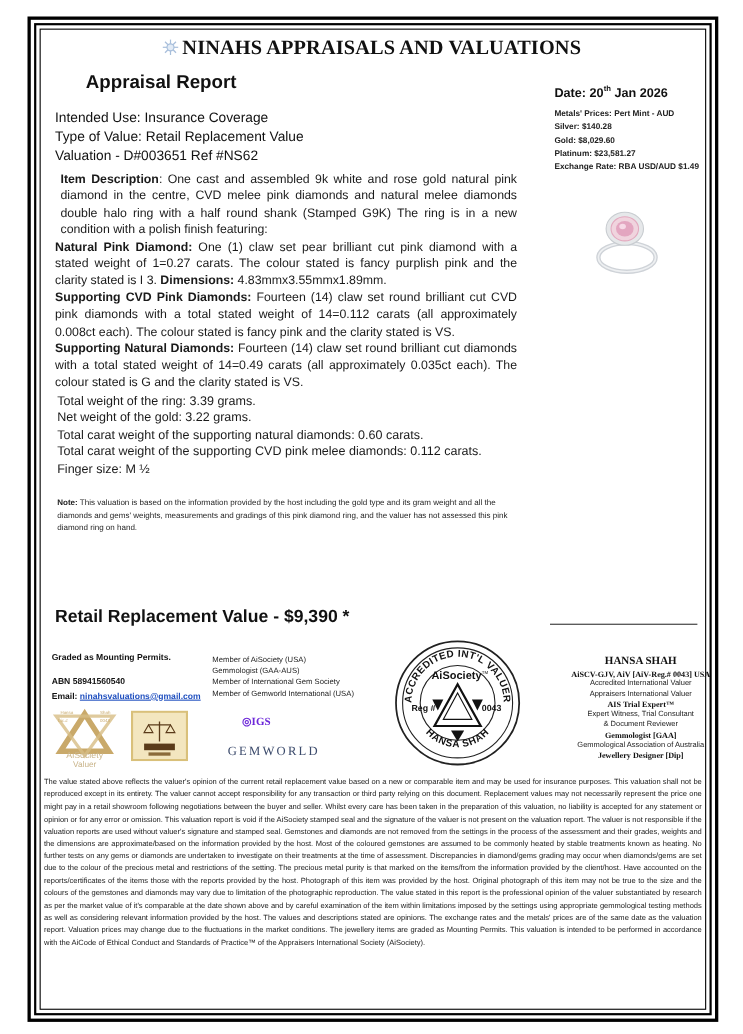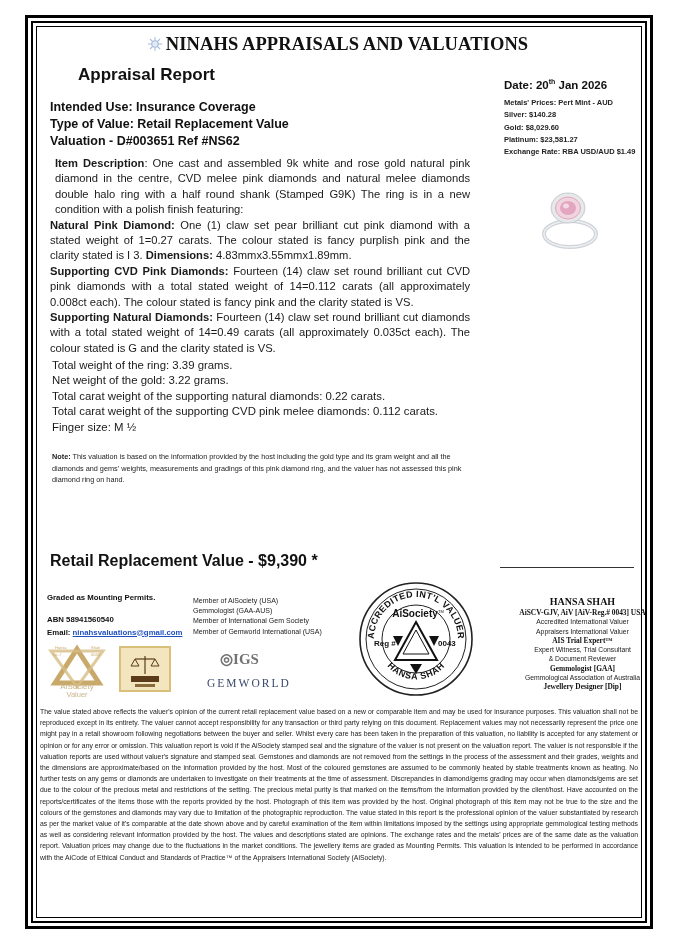--- a/index.html
+++ b/index.html
@@ -27,21 +27,21 @@
   }
   .header-title .logo {
     display: inline-block; width: 16px; height: 16px; vertical-align: -2px; margin-right: 3px;
   }
 
   .report-title { position: absolute; left: 50px; top: 65px; font-size: 17px; font-weight: bold; margin-left: 28px; }
   .date { position: absolute; left: 504px; top: 78px; font-size: 11.5px; font-weight: bold; }
   .date sup { font-size: 7px; }
   .metals { position: absolute; left: 504px; top: 97px; font-size: 7.5px; font-weight: bold; line-height: 12.3px; color: #222; }
 
-  .meta { position: absolute; left: 50px; top: 99px; font-size: 12.5px; font-weight: bold; line-height: 17px; }
+  .meta { position: absolute; left: 50px; top: 99px; font-size: 12.5px; font-weight: normal; line-height: 17px; }
 
   .desc { position: absolute; left: 50px; top: 156px; width: 420px; font-size: 11.2px; line-height: 15.4px; color: #1a1a1a; }
   .desc p { text-align: justify; }
   .desc .item { padding-left: 5px; }
   .desc b { font-weight: bold; }
 
   .ring-photo { position: absolute; left: 530px; top: 178px; width: 80px; height: 80px; }
 
   .summary { position: absolute; left: 52px; top: 358px; font-size: 11.4px; line-height: 15.4px; color: #1a1a1a; }
   .note { position: absolute; left: 52px; top: 451px; width: 420px; font-size: 7.3px; line-height: 11.5px; color: #222; }
@@ -49,21 +49,21 @@
   .rrv { position: absolute; left: 50px; top: 552px; font-size: 16px; font-weight: bold; }
   .sig-line { position: absolute; left: 500px; top: 567px; width: 134px; border-top: 1px solid #333; }
 
   .graded { position: absolute; left: 47px; top: 593px; font-size: 7.8px; font-weight: bold; text-align: center; }
   .abn { position: absolute; left: 47px; top: 614px; font-size: 7.8px; font-weight: bold; line-height: 12.5px; }
   .abn a { color: #1f4fbf; text-decoration: underline; }
   .members { position: absolute; left: 193px; top: 596px; font-size: 7px; line-height: 10.2px; color: #222; }
 
   .logo-ais { position: absolute; left: 47px; top: 643px; width: 60px; height: 55px; }
   .logo-badge { position: absolute; left: 119px; top: 646px; width: 52px; height: 46px; }
-  .logo-igs { position: absolute; left: 220px; top: 650px; font-family: "Liberation Serif", serif; font-size: 15px; font-weight: bold; color: #737373; }
+  .logo-igs { position: absolute; left: 220px; top: 650px; font-family: "Liberation Serif", serif; font-size: 10px; font-weight: bold; color: #6d28d9; }
   .logo-gemworld { position: absolute; left: 207px; top: 677px; font-family: "Liberation Serif", serif; font-size: 11.5px; letter-spacing: 2px; color: #3b4a6b; }
 
   .seal { position: absolute; left: 357px; top: 580px; width: 118px; height: 118px; }
 
   .valuer { position: absolute; left: 490px; top: 596px; width: 185px; text-align: center; font-size: 6.8px; line-height: 9.3px; color: #222; }
   .valuer .name { font-family: "Liberation Serif", serif; font-size: 10px; font-weight: bold; line-height: 12px; color: #111; }
   .valuer .serif-b { font-family: "Liberation Serif", serif; font-weight: bold; font-size: 7.4px; color: #111; }
 
   .disclaimer { position: absolute; left: 40px; top: 706px; width: 598px; font-size: 6.85px; line-height: 11.2px; text-align: justify; color: #1a1a1a; }
 </style>
@@ -118,21 +118,21 @@
   <ellipse cx="40" cy="56" rx="26" ry="13" fill="none" stroke="#eef0f2" stroke-width="1.5"></ellipse>
   <ellipse cx="38" cy="30" rx="17" ry="15" fill="#e6e8ea" stroke="#c8ccd0" stroke-width="1"></ellipse>
   <ellipse cx="38" cy="30" rx="12.5" ry="11" fill="#f0d4de" stroke="#e3a9bf" stroke-width="1"></ellipse>
   <ellipse cx="38" cy="30" rx="8" ry="7" fill="#e3a6c0"></ellipse>
   <ellipse cx="36" cy="28" rx="3" ry="2.5" fill="#f6d9e6"></ellipse>
 </svg>
 
 <div class="summary">
   <div>Total weight of the ring: 3.39 grams.</div>
   <div>Net weight of the gold: 3.22 grams.</div>
-  <div>Total carat weight of the supporting natural diamonds: 0.22 carats.</div>
+  <div>Total carat weight of the supporting natural diamonds: 0.60 carats.</div>
   <div>Total carat weight of the supporting CVD pink melee diamonds: 0.112 carats.</div>
   <div>Finger size: M ½</div>
 </div>
 
 <div class="note"><b>Note:</b><span> This valuation is based on the information provided by the host including the gold type and its gram weight and all the diamonds and gems' weights, measurements and gradings of this pink diamond ring, and the valuer has not assessed this pink diamond ring on hand.</span></div>
 
 <div class="rrv">Retail Replacement Value - $9,390 *</div>
 <div class="sig-line"></div>
 
 <div class="graded">Graded as Mounting Permits.</div>

